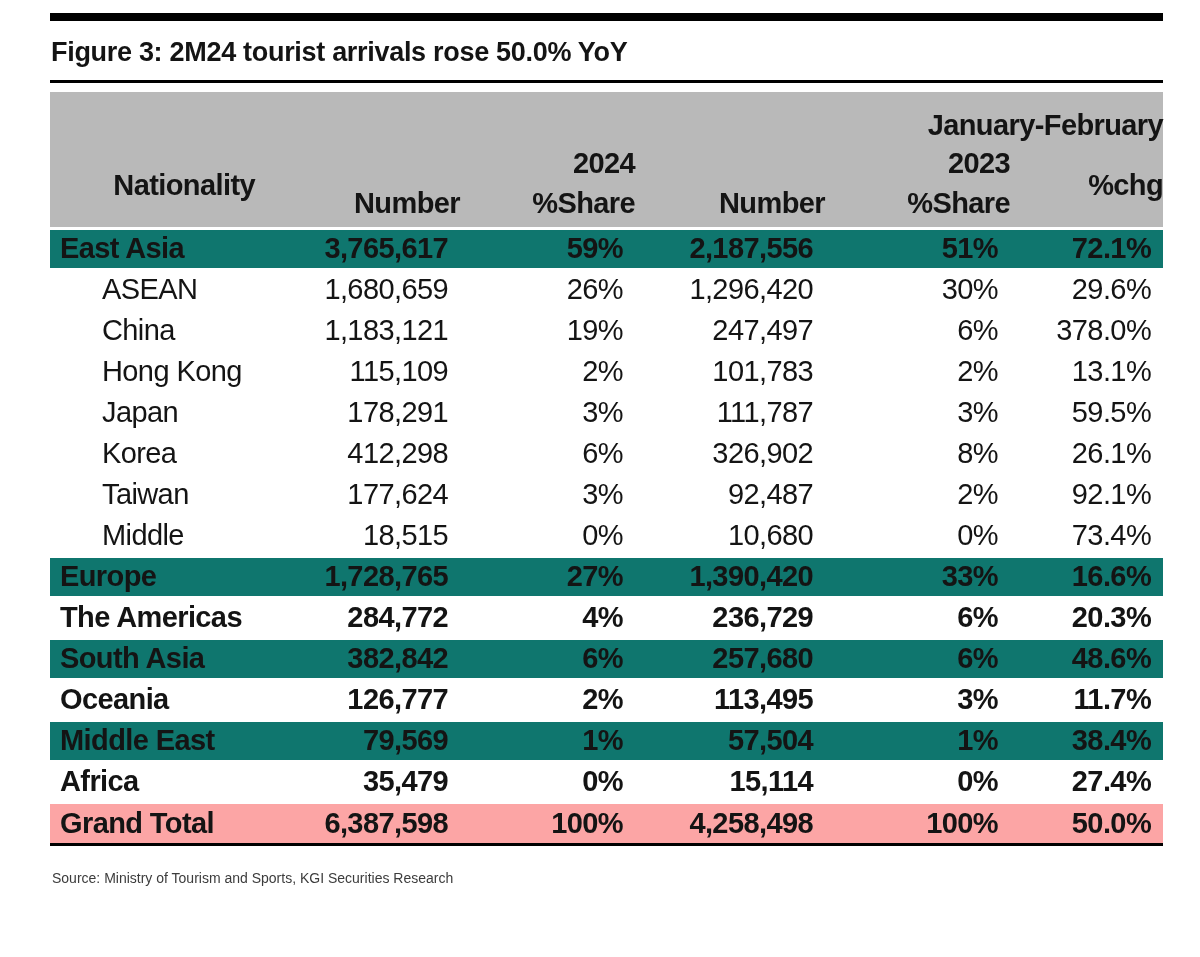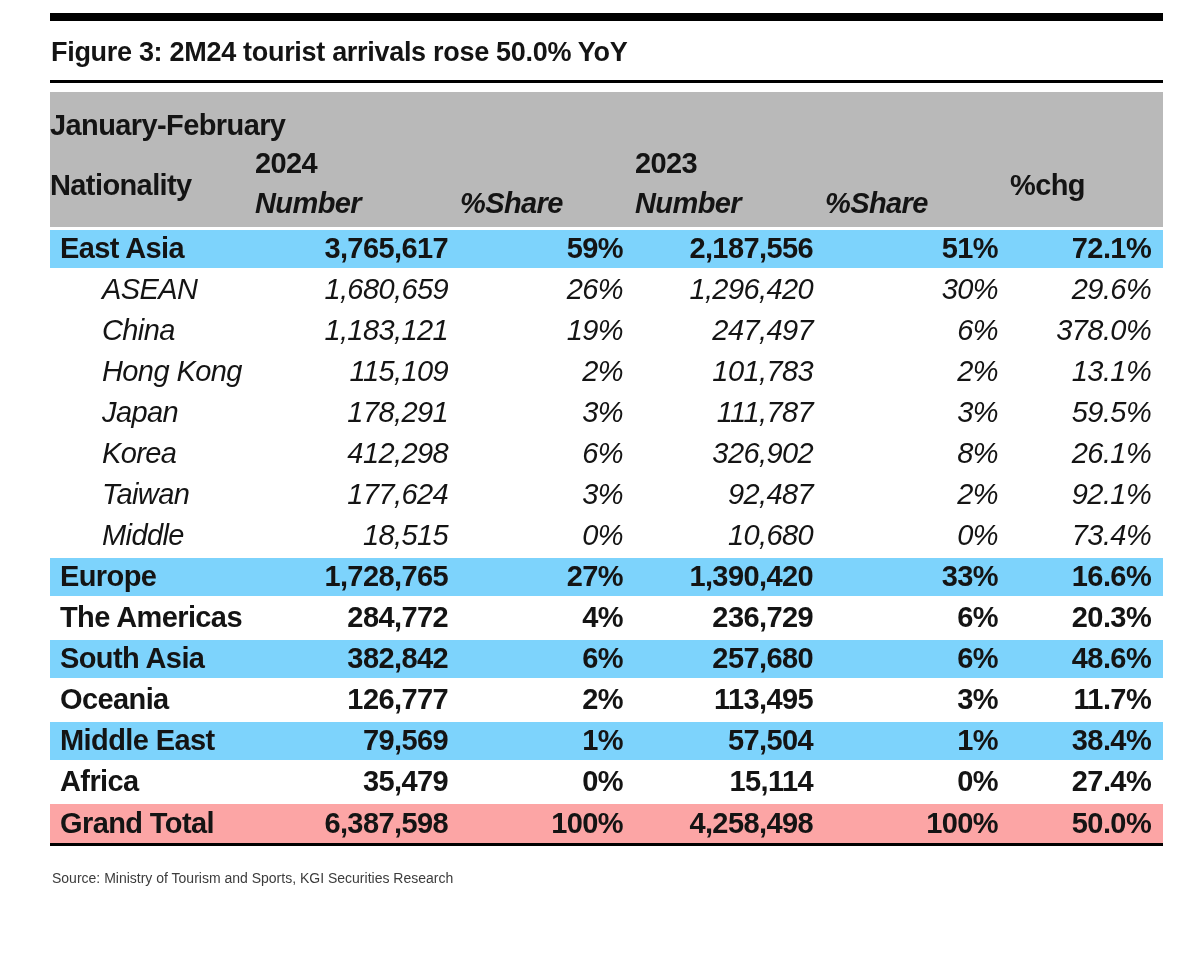--- a/index.html
+++ b/index.html
@@ -41,46 +41,46 @@
   col.c3 { width: 175px; }
   col.c4 { width: 190px; }
   col.c5 { width: 185px; }
   col.c6 { width: 153px; }
 
   thead th {
     background: #b9b9b9;
     font-size: 29px;
     font-weight: bold;
     letter-spacing: -0.6px;
-    text-align: left;
+    text-align: right;
     vertical-align: middle;
     padding: 0;
     color: #141414;
   }
   th.row-a { height: 52px; vertical-align: bottom; padding-bottom: 2px; }
   th.row-b { height: 36px; vertical-align: bottom; }
-  th.row-c { height: 48px; vertical-align: middle; font-style: italic; }
+  th.row-c { height: 48px; vertical-align: middle; }
   th.span2 { vertical-align: middle; }
 
   tbody td {
     font-size: 29px;
     height: 41px;
     border-top: 3px solid #ffffff;
     letter-spacing: -0.6px;
     padding: 0;
     vertical-align: middle;
     background: #ffffff;
     color: #141414;
   }
   td.c-name { text-align: left; padding-left: 10px; }
   td.num    { text-align: right; padding-right: 12px; }
 
   tr.r-region td { font-weight: bold; }
-  tr.r-band  td { background: #7dd3fc; }
-  tr.r-sub   td { font-style: italic; font-weight: normal; }
+  tr.r-band  td { background: #0f766e; }
+  tr.r-sub   td { font-weight: normal; }
   tr.r-sub   td.c-name { padding-left: 52px; }
   tr.r-total td { background: #fca5a5; font-weight: bold; }
 
   .bottom-rule {
     height: 3px;
     background: #000000;
   }
   .source-note {
     font-size: 14px;
     color: #3c3c3c;

